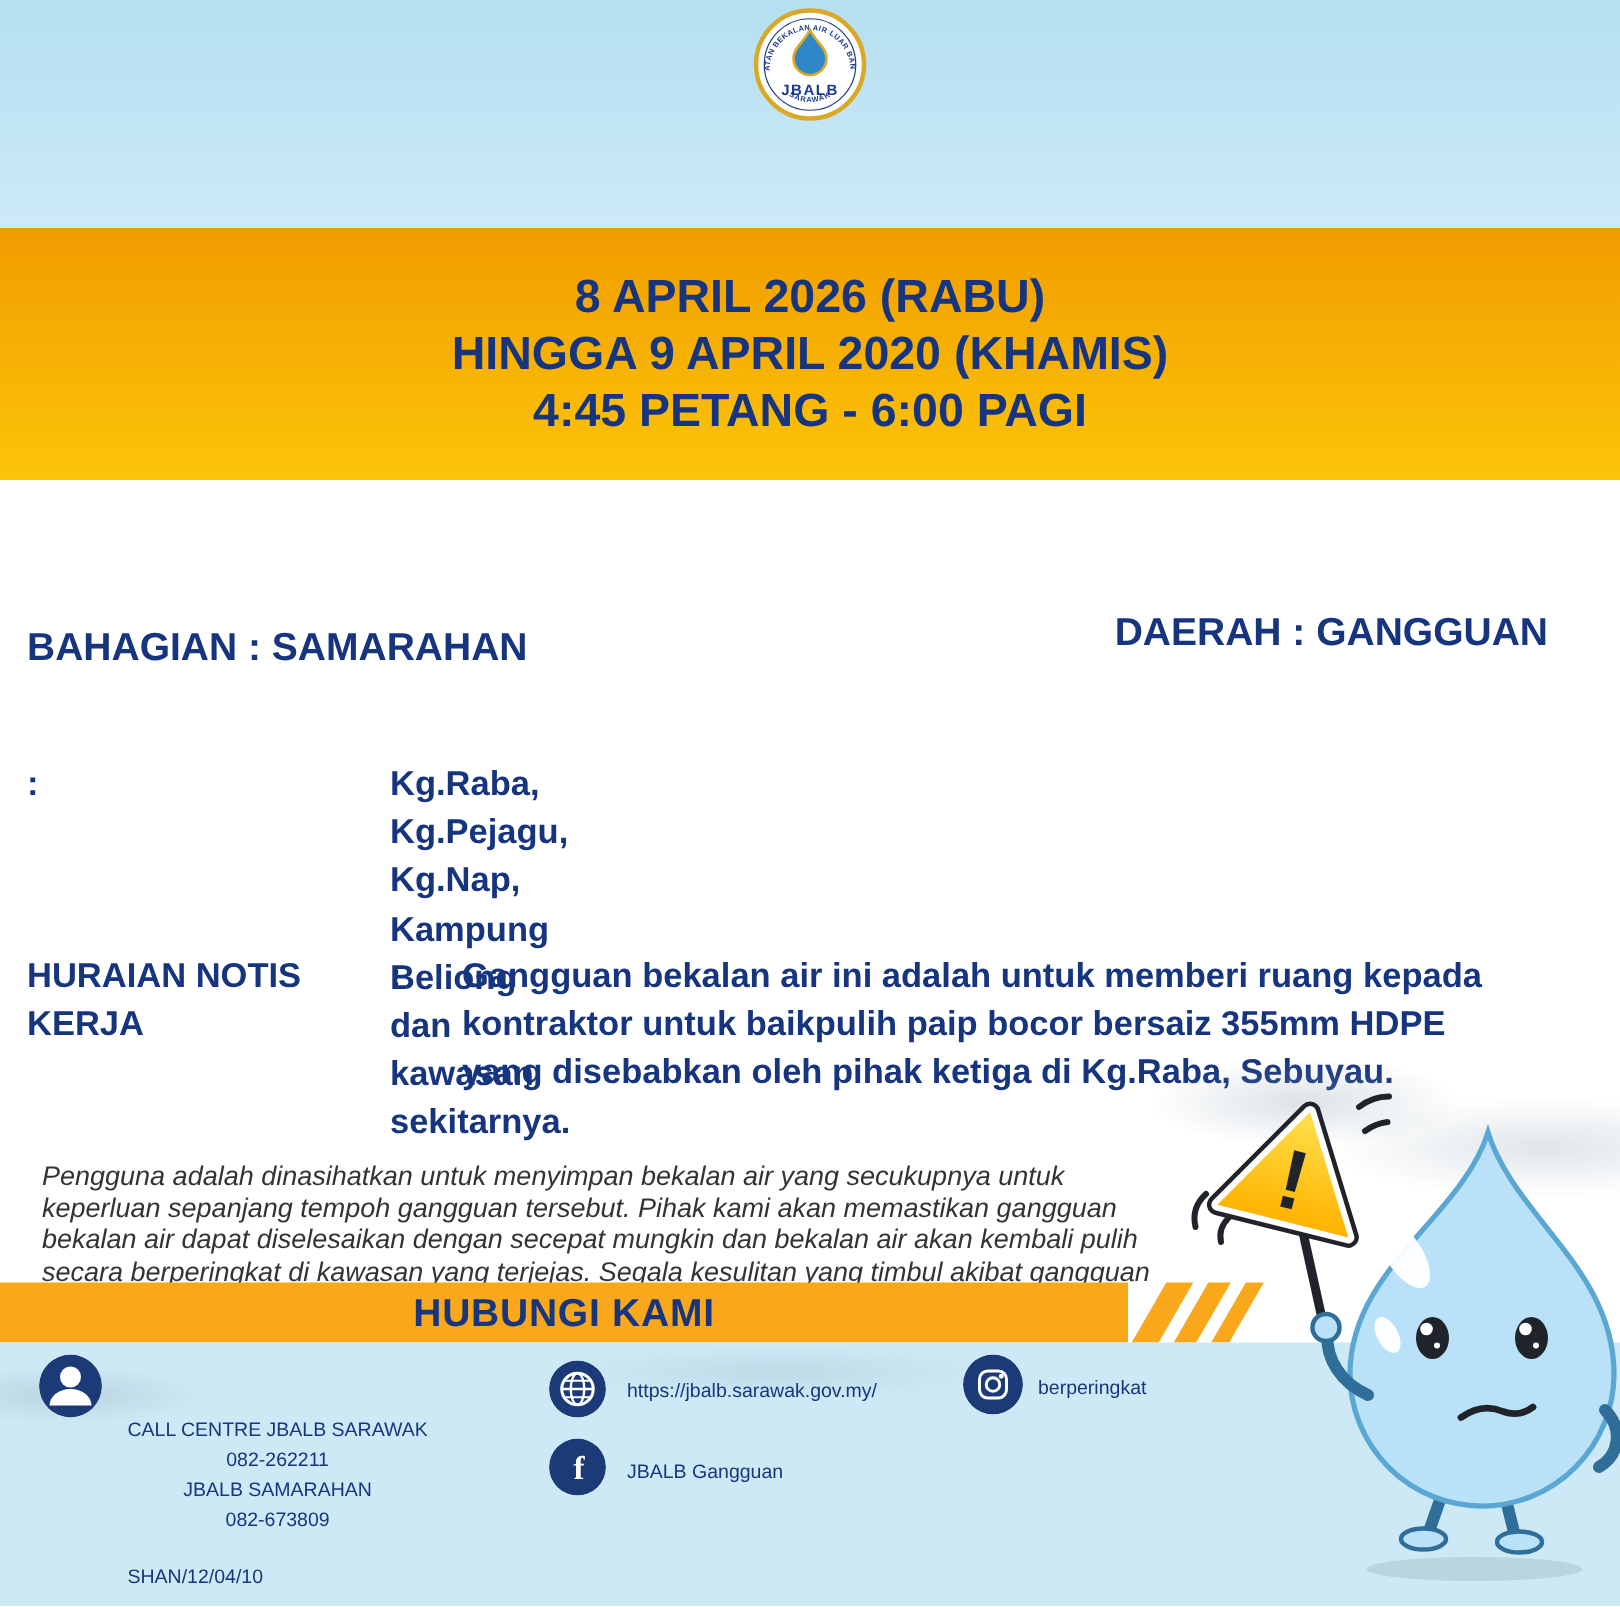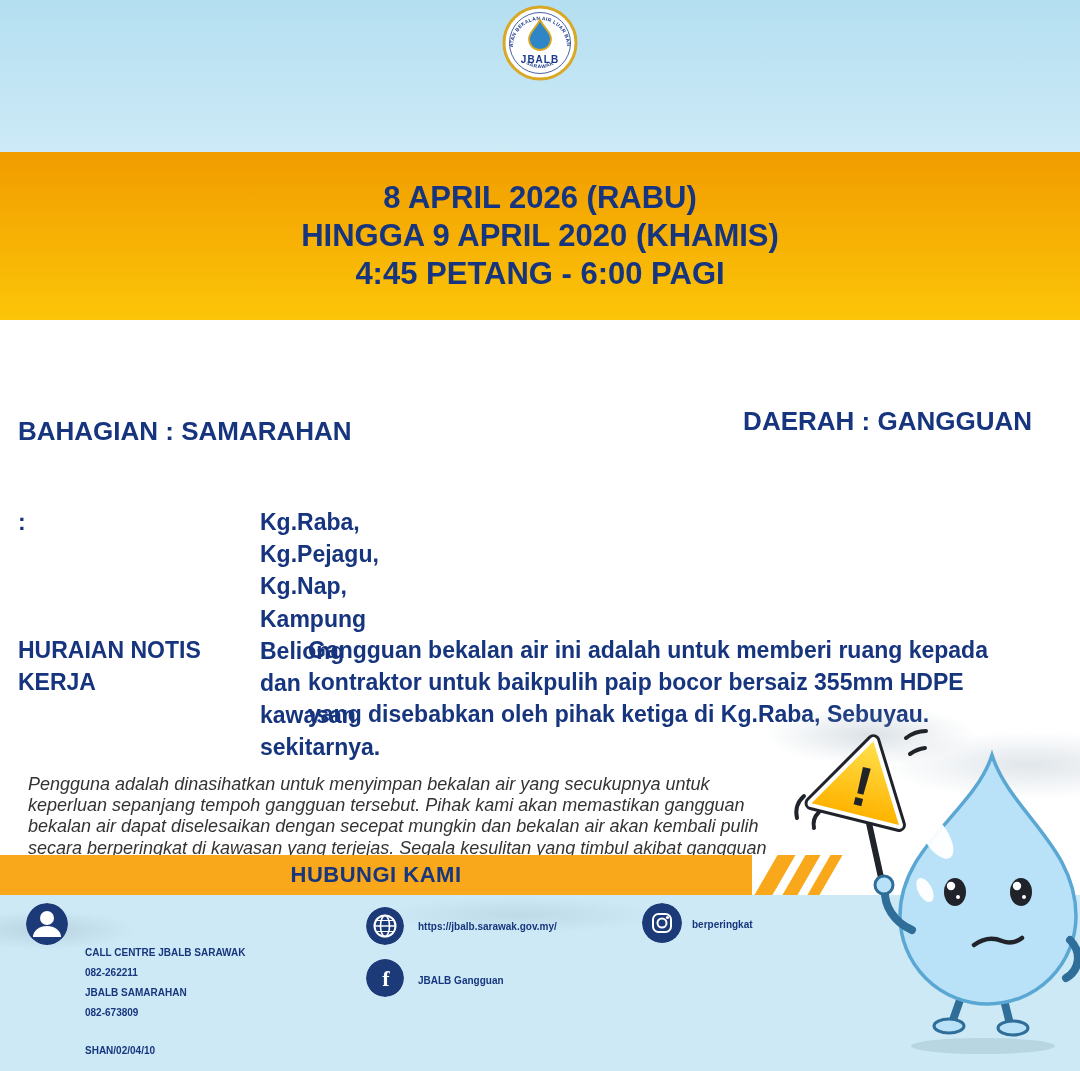--- a/index.html
+++ b/index.html
@@ -49,38 +49,38 @@
       radial-gradient(ellipse 150px 42px at 870px 55px, rgba(145,165,180,.32), transparent 70%),
       radial-gradient(ellipse 210px 48px at 1030px 85px, rgba(145,165,180,.28), transparent 70%),
       radial-gradient(ellipse 320px 40px at 320px 250px, rgba(145,165,180,.18), transparent 70%),
       radial-gradient(ellipse 260px 38px at 70px 235px, rgba(145,165,180,.22), transparent 70%);
   }
   
   .contact-banner{position:absolute;top:855px;left:0;width:850px;height:40px;}
   .banner-main{
     position:absolute;top:0;left:0;width:752px;height:40px;background:#f8a81a;
     display:flex;align-items:center;justify-content:center;
-    font-size:22px;font-weight:bold;color:#17367d;letter-spacing:.5px;
+    font-size:26px;font-weight:bold;color:#17367d;letter-spacing:.5px;
   }
   .stripe{position:absolute;top:0;height:40px;background:#f8a81a;transform:skewX(-30deg);}
   .stripe1{left:766px;width:18px;}
   .stripe2{left:794px;width:15px;}
   .stripe3{left:819px;width:12px;}
   
   .footer{
     position:absolute;top:895px;left:0;width:1080px;height:176px;background:#cde9f6;
   }
   .footer::before{
     content:"";position:absolute;inset:0;pointer-events:none;
     background:
       radial-gradient(ellipse 130px 28px at 45px 35px, rgba(130,150,165,.25), transparent 70%),
       radial-gradient(ellipse 200px 26px at 520px 20px, rgba(130,150,165,.18), transparent 70%);
   }
   .icon-circle{position:absolute;border-radius:50%;}
-  .footer-text{position:absolute;font-weight:bold;color:#17367d;font-size:10px;line-height:20px;}
+  .footer-text{position:absolute;font-weight:normal;color:#17367d;font-size:13px;line-height:20px;text-align:center;}
   .call-centre{left:85px;top:48px;}
   .website-label{left:418px;top:22px;}
   .facebook-label{left:418px;top:76px;}
   .instagram-label{left:692px;top:20px;}
   .ref-code{left:85px;top:146px;}
   
   .mascot{position:absolute;left:778px;top:700px;width:302px;height:360px;}
 </style>
 <title>NOTIS GANGGUAN BEKALAN AIR TIDAK BERJADUAL</title></head>
 <body>
@@ -174,21 +174,21 @@
     <div class="footer-text facebook-label">JBALB Gangguan</div>
 
     <svg class="icon-circle" style="left:642px;top:8px" width="40" height="40" viewBox="0 0 40 40">
       <circle cx="20" cy="20" r="20" fill="#1c3a78"></circle>
       <rect x="11" y="11" width="18" height="18" rx="5.5" fill="none" stroke="#ffffff" stroke-width="2"></rect>
       <circle cx="20" cy="20" r="4.5" fill="none" stroke="#ffffff" stroke-width="2"></circle>
       <circle cx="25.5" cy="14.5" r="1.6" fill="#ffffff"></circle>
     </svg>
     <div class="footer-text instagram-label">berperingkat</div>
 
-    <div class="footer-text ref-code">SHAN/02/04/10</div>
+    <div class="footer-text ref-code">SHAN/12/04/10</div>
   </div>
 
   <svg class="mascot" viewBox="0 0 302 360">
     <defs>
       <linearGradient id="signGrad" x1="0" y1="0" x2="0" y2="1">
         <stop offset="0" stop-color="#ffe14d"></stop>
         <stop offset="1" stop-color="#ffb300"></stop>
       </linearGradient>
     </defs>
 

